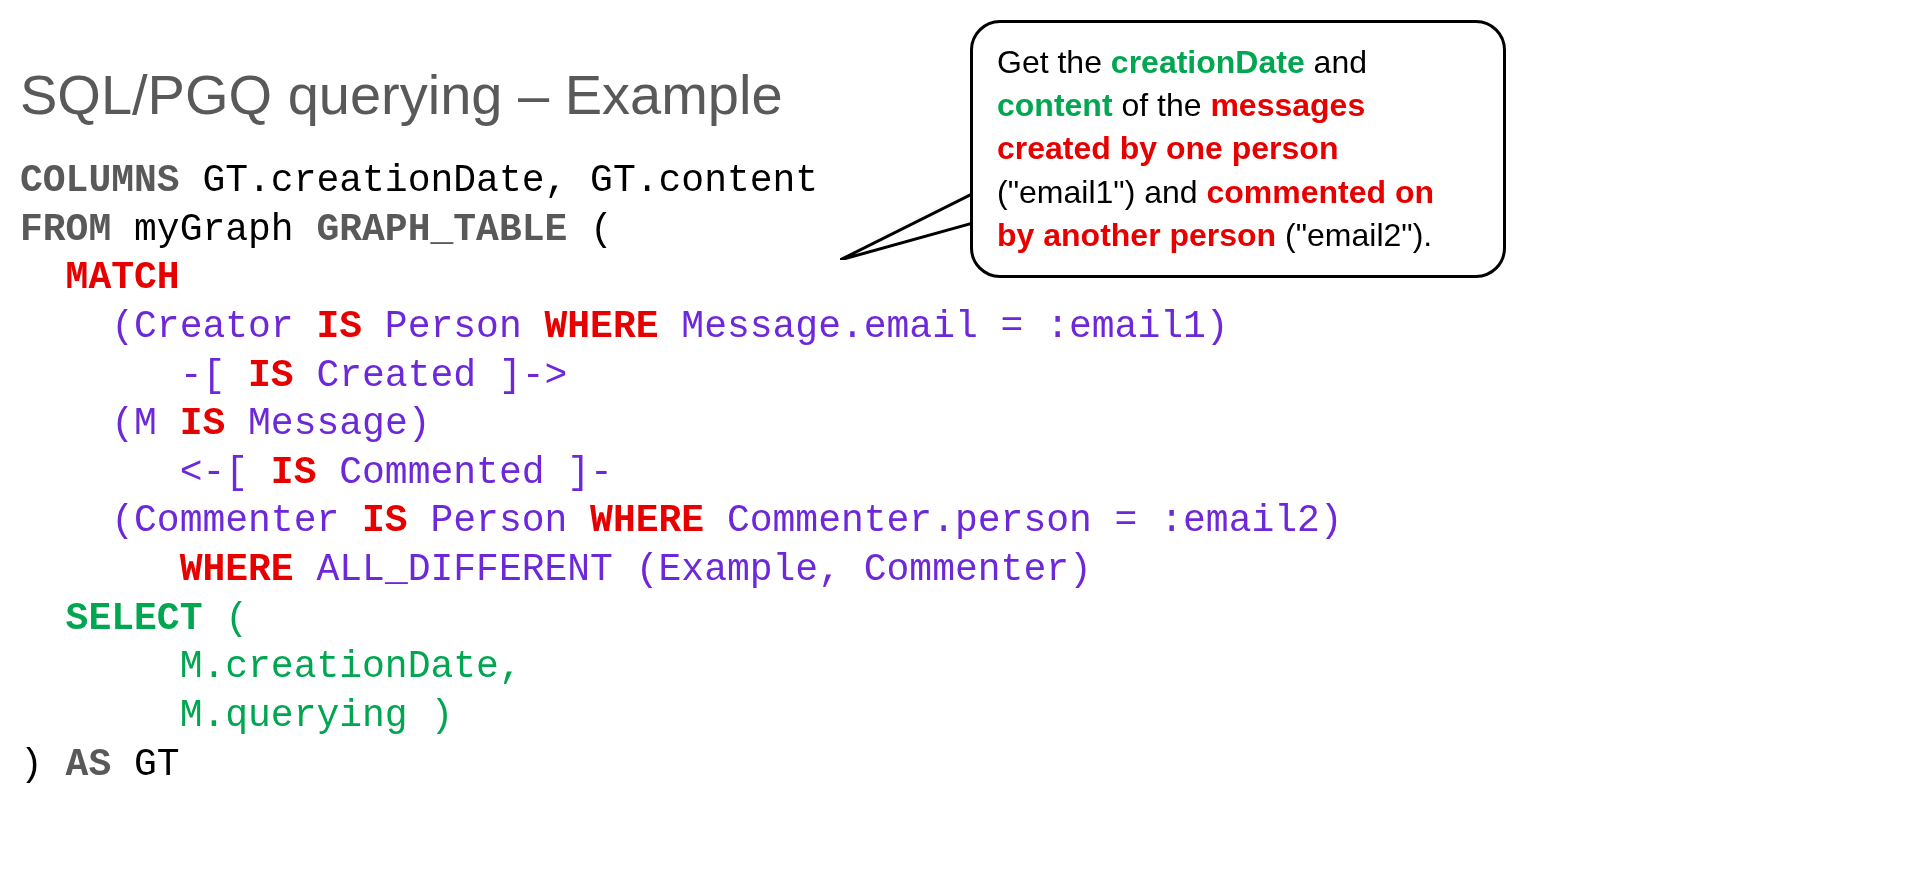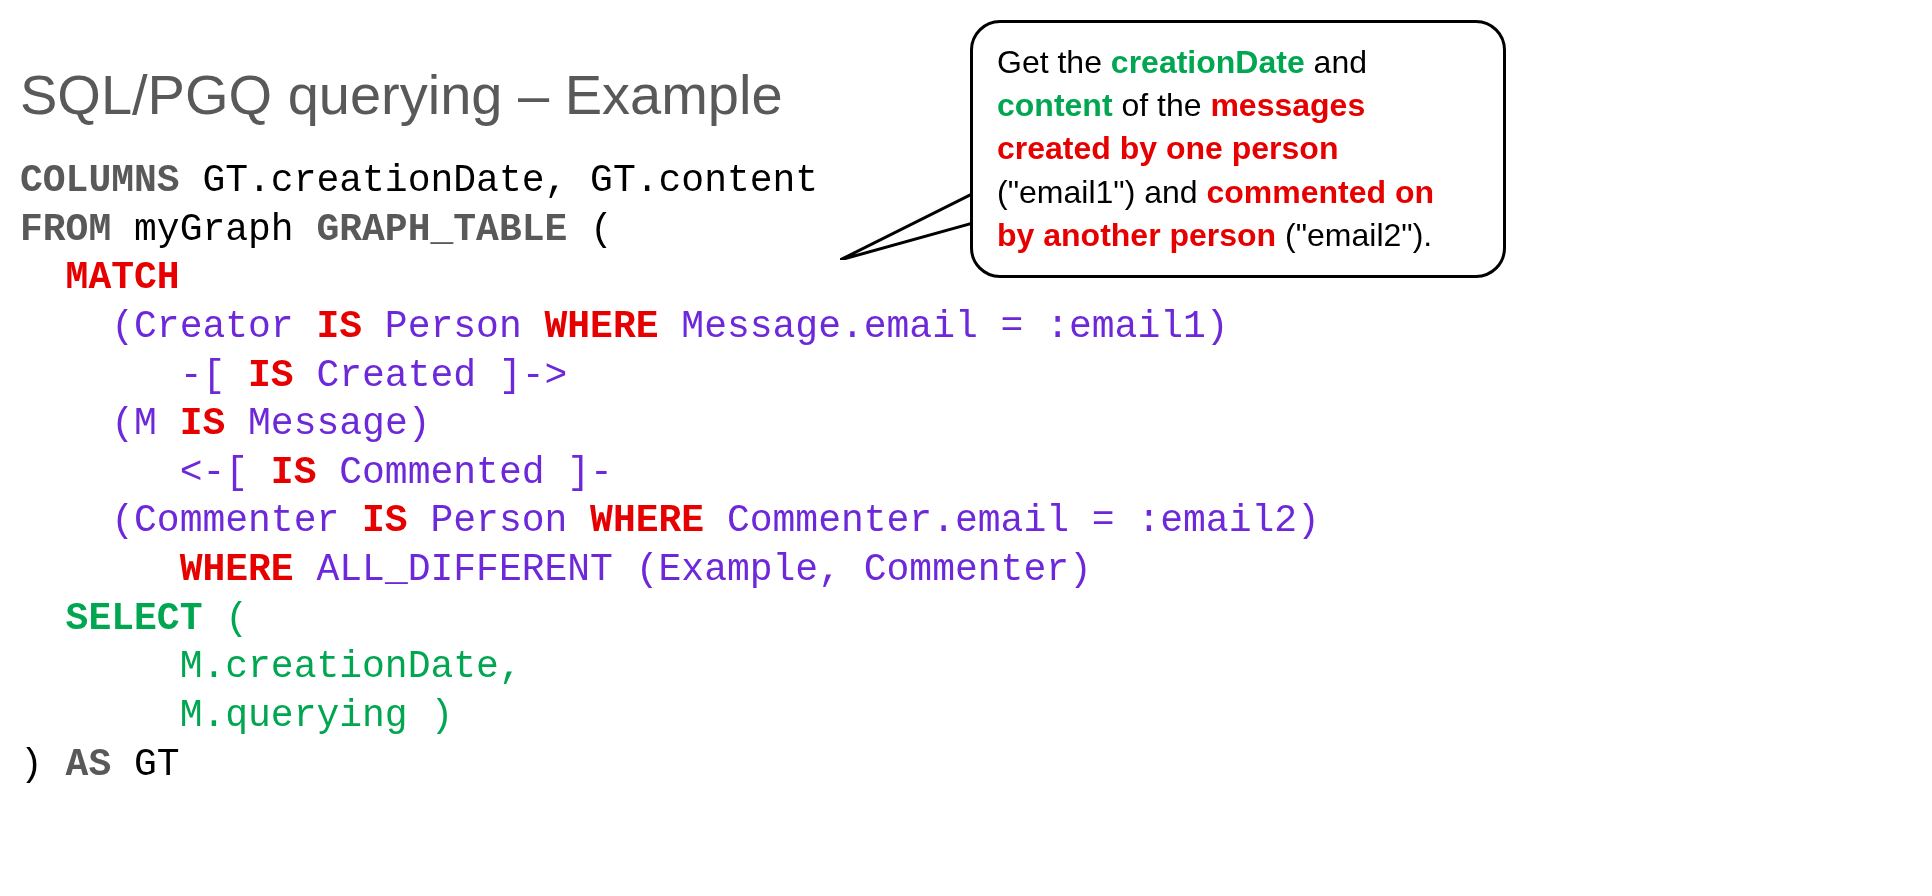--- a/index.html
+++ b/index.html
@@ -81,21 +81,21 @@
 
 <div class="title">SQL/PGQ querying – Example</div>
 
 <div class="code-block"><span class="gray-bold">COLUMNS</span><span class="gray"> GT.creationDate, GT.content</span>
 <span class="gray-bold">FROM</span><span class="gray"> myGraph </span><span class="gray-bold">GRAPH_TABLE</span><span class="gray"> (</span>
   <span class="red-bold">MATCH</span>
 <span class="red">    (Creator </span><span class="red-bold">IS</span><span class="red"> Person </span><span class="red-bold">WHERE</span><span class="red"> Message.email = :email1)</span>
 <span class="red">       -[ </span><span class="red-bold">IS</span><span class="red"> Created ]-&gt;</span>
 <span class="red">    (M </span><span class="red-bold">IS</span><span class="red"> Message)</span>
 <span class="red">       &lt;-[ </span><span class="red-bold">IS</span><span class="red"> Commented ]-</span>
-<span class="red">    (Commenter </span><span class="red-bold">IS</span><span class="red"> Person </span><span class="red-bold">WHERE</span><span class="red"> Commenter.email = :email2)</span>
+<span class="red">    (Commenter </span><span class="red-bold">IS</span><span class="red"> Person </span><span class="red-bold">WHERE</span><span class="red"> Commenter.person = :email2)</span>
        <span class="red-bold">WHERE</span><span class="red"> ALL_DIFFERENT (Example, Commenter)</span>
   <span class="green-bold">SELECT</span><span class="green"> (</span>
 <span class="green">       M.creationDate,</span>
 <span class="green">       M.querying )</span>
 <span class="gray">) </span><span class="gray-bold">AS</span><span class="gray"> GT</span></div>
 
 <svg class="callout-tail" viewBox="0 0 180 90">
   <polygon points="180,0 180,40 0,90" fill="white" stroke="black" stroke-width="3" stroke-linejoin="round"></polygon>
   <rect x="176" y="2" width="10" height="36" fill="white" stroke="none"></rect>
 </svg>

